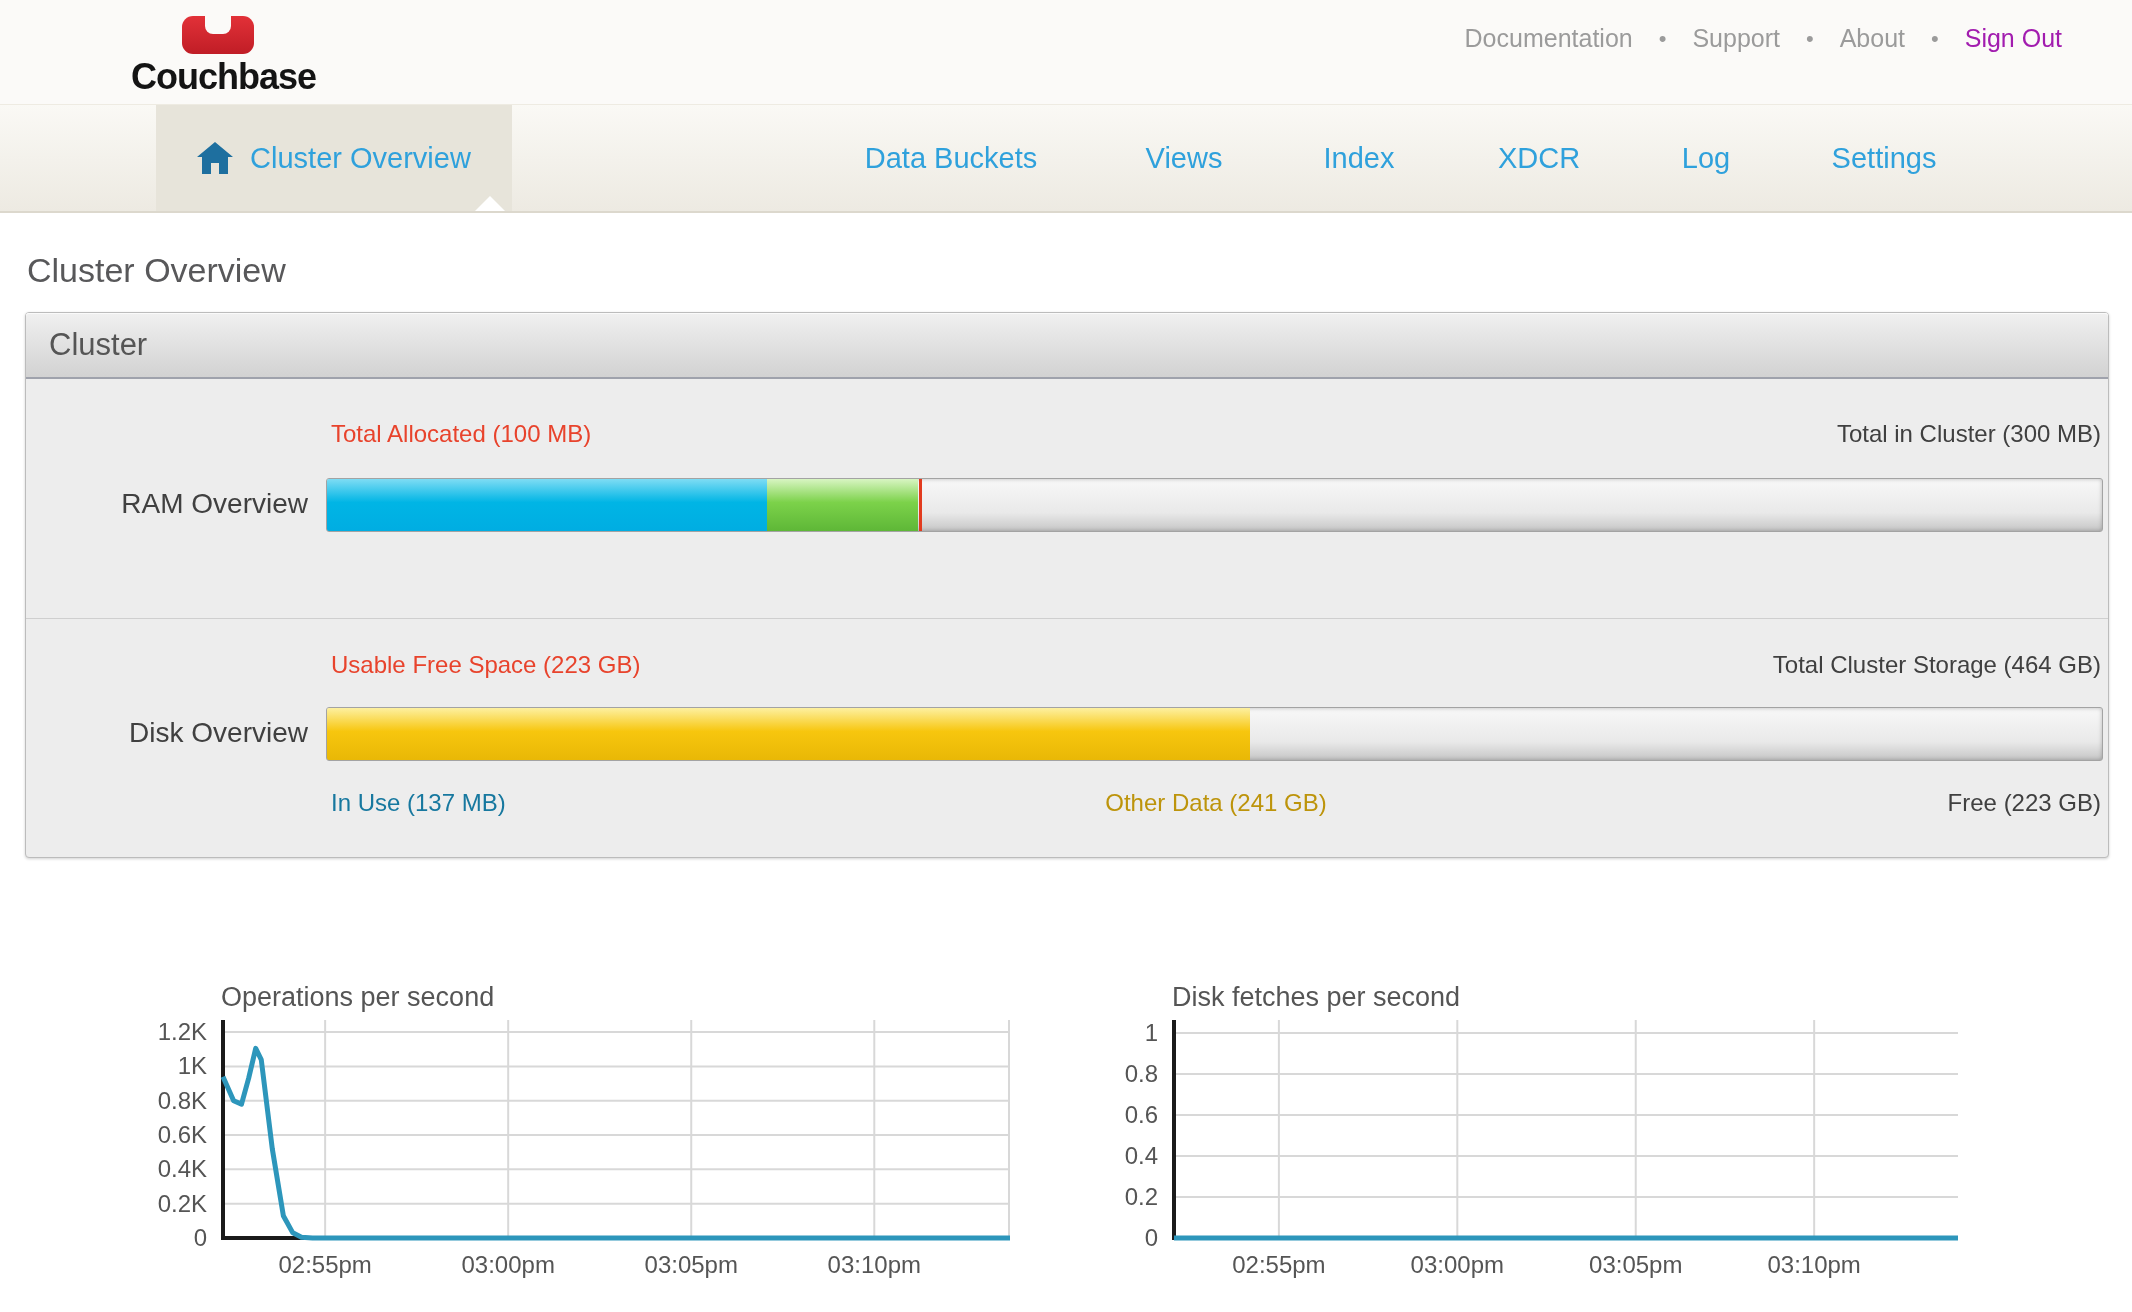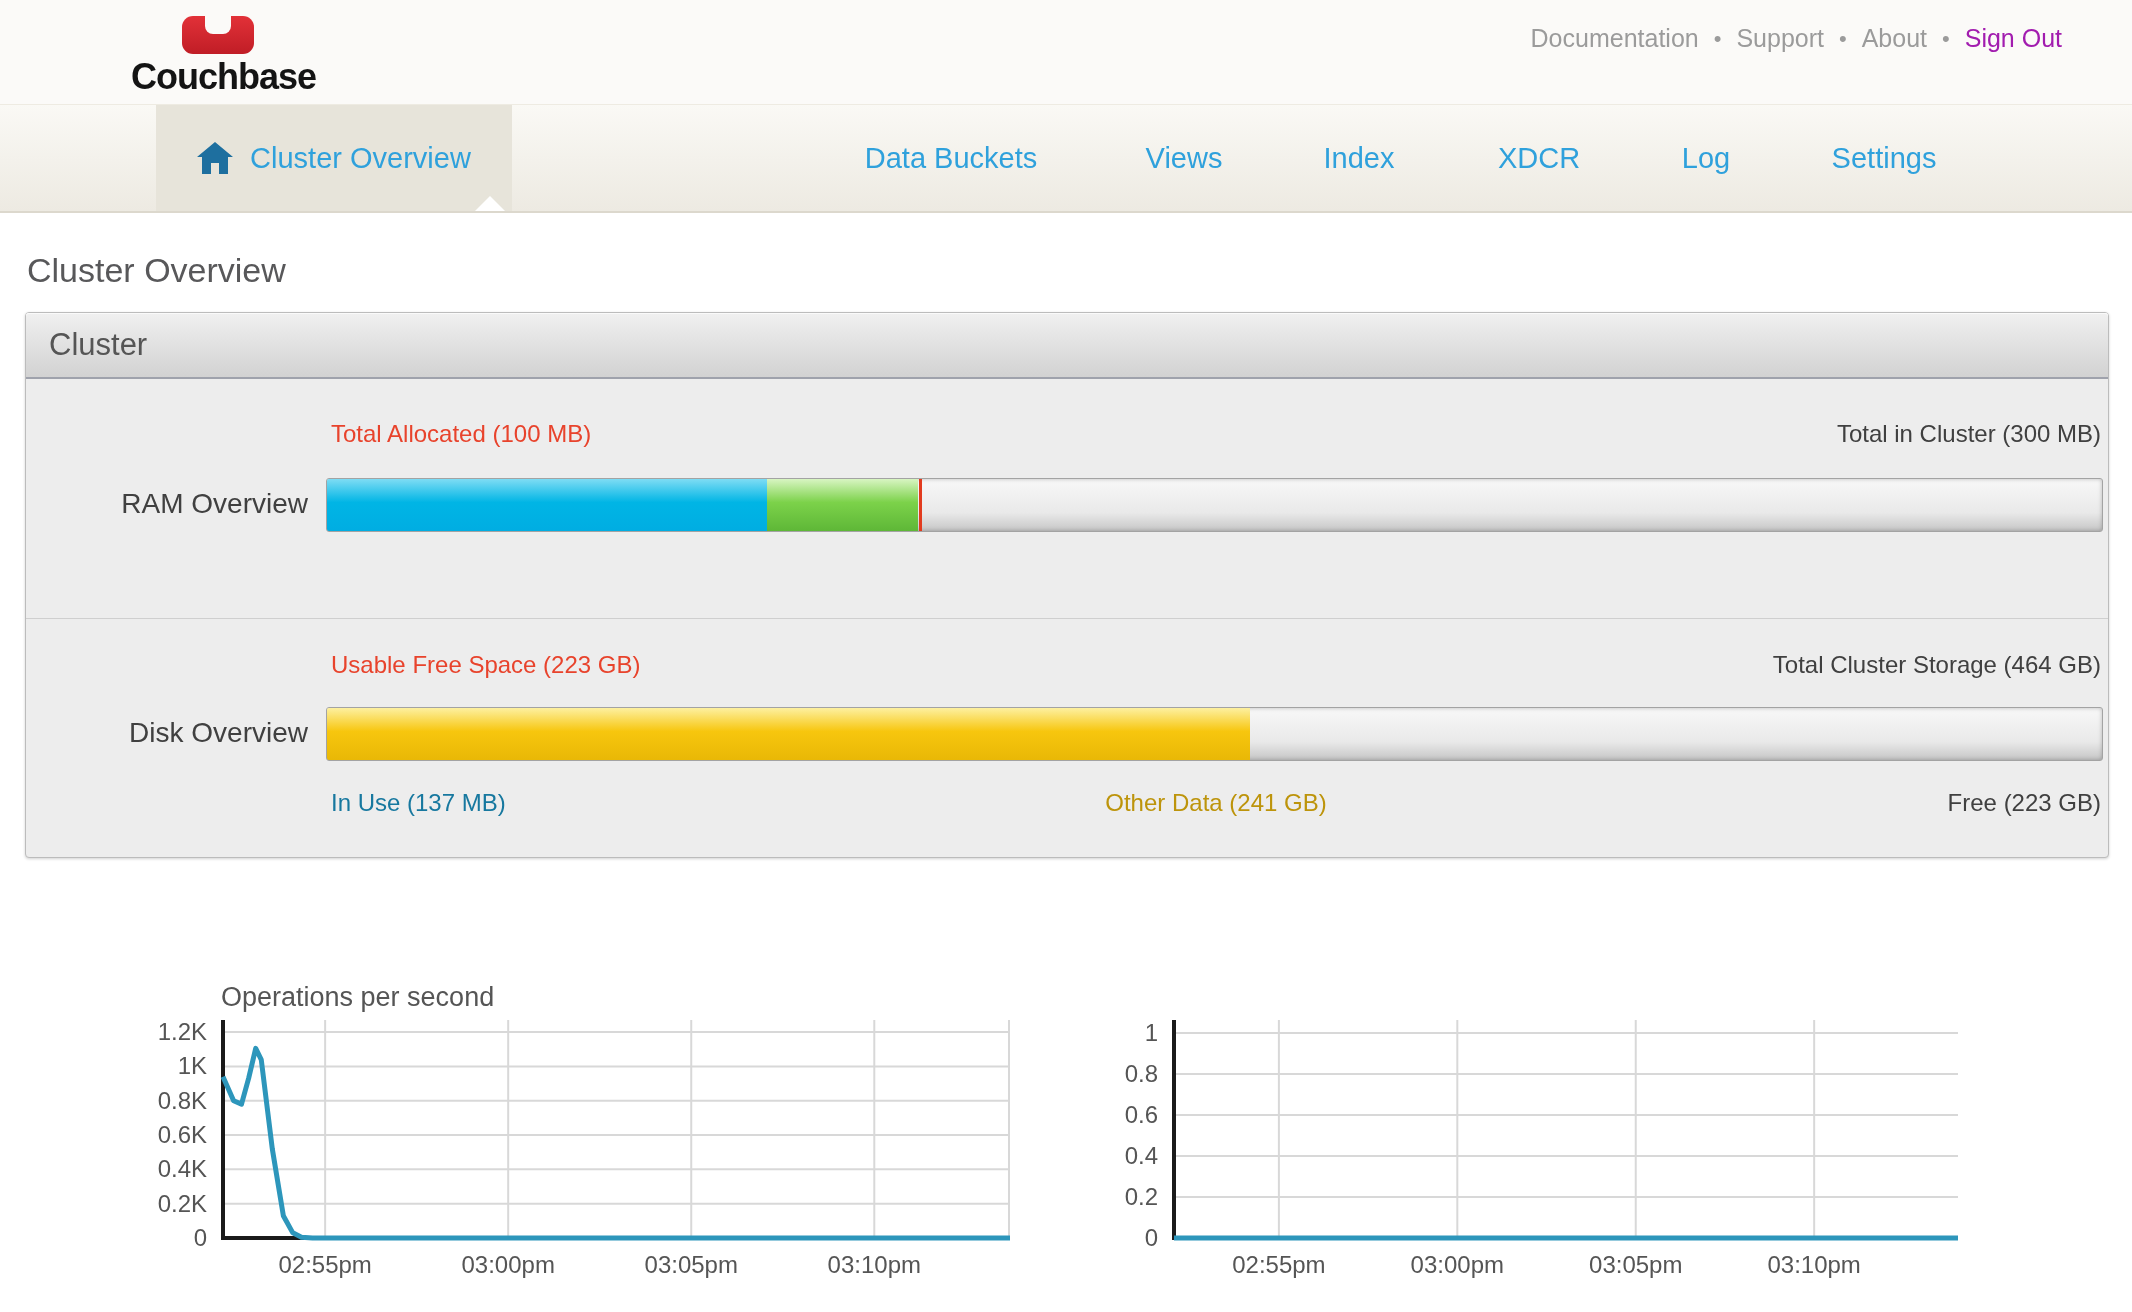--- a/index.html
+++ b/index.html
@@ -8,21 +8,21 @@
 
   
   .topbar{position:absolute;top:0;left:0;right:0;height:104px;background:#fbfaf8;}
   .logo{position:absolute;left:131px;top:8px;width:220px;height:92px;}
   .logo-mark{position:absolute;left:51px;top:8px;width:72px;height:38px;
              background:linear-gradient(#e23138,#c01d26);border-radius:11px;}
   .logo-notch{position:absolute;left:23px;top:-1px;width:26px;height:19px;background:#fbfaf8;
               border-radius:0 0 8px 8px;}
   .logo-text{position:absolute;left:0;top:48px;font-size:36px;font-weight:bold;color:#141414;
              letter-spacing:-1px;}
-  .top-links{position:absolute;top:24px;right:70px;display:flex;align-items:center;gap:15px;
+  .top-links{position:absolute;top:24px;right:70px;display:flex;align-items:center;gap:26px;
              font-size:25px;color:#9b9b9b;}
   .top-links .lnk{color:#9b9b9b;text-decoration:none;cursor:pointer;}
   .top-links .sep{color:#9b9b9b;font-size:22px;}
   .top-links .signout{color:#a21caf;}
 
   
   .navbar{position:absolute;top:104px;left:0;right:0;height:106px;
           background:linear-gradient(#faf9f5,#edeae2);
           border-top:1px solid #eeebe2;box-shadow:0 2px 0 #dcd8cd;}
   .active-tab{position:absolute;left:156px;top:0;width:356px;height:106px;background:#e7e4da;
@@ -180,20 +180,21 @@
       <div class="y-lab" style="top: 101.04px;">0.6K</div>
       <div class="y-lab" style="top: 66.72px;">0.8K</div>
       <div class="y-lab" style="top: 32.4px;">1K</div>
       <div class="y-lab" style="top: -1.92px;">1.2K</div>
       <div class="x-lab" style="left: 19.148px;">02:55pm</div>
       <div class="x-lab" style="left: 202.196px;">03:00pm</div>
       <div class="x-lab" style="left: 385.244px;">03:05pm</div>
       <div class="x-lab" style="left: 568.292px;">03:10pm</div>
     </div>
   <div class="chart" id="chart-disk">
+    <div class="chart-title">Disk fetches per second</div>
     <svg width="786" height="226">
         <line x1="2" y1="176.992" x2="786" y2="176.992" stroke="#d8d8d8" stroke-width="2"></line>
         <line x1="2" y1="135.98399999999998" x2="786" y2="135.98399999999998" stroke="#d8d8d8" stroke-width="2"></line>
         <line x1="2" y1="94.976" x2="786" y2="94.976" stroke="#d8d8d8" stroke-width="2"></line>
         <line x1="2" y1="53.96799999999996" x2="786" y2="53.96799999999996" stroke="#d8d8d8" stroke-width="2"></line>
         <line x1="2" y1="12.95999999999998" x2="786" y2="12.95999999999998" stroke="#d8d8d8" stroke-width="2"></line>
         <line x1="106.896" y1="0" x2="106.896" y2="218" stroke="#d8d8d8" stroke-width="2"></line>
         <line x1="285.318" y1="0" x2="285.318" y2="218" stroke="#d8d8d8" stroke-width="2"></line>
         <line x1="463.73999999999995" y1="0" x2="463.73999999999995" y2="218" stroke="#d8d8d8" stroke-width="2"></line>
         <line x1="642.1619999999999" y1="0" x2="642.1619999999999" y2="218" stroke="#d8d8d8" stroke-width="2"></line>

